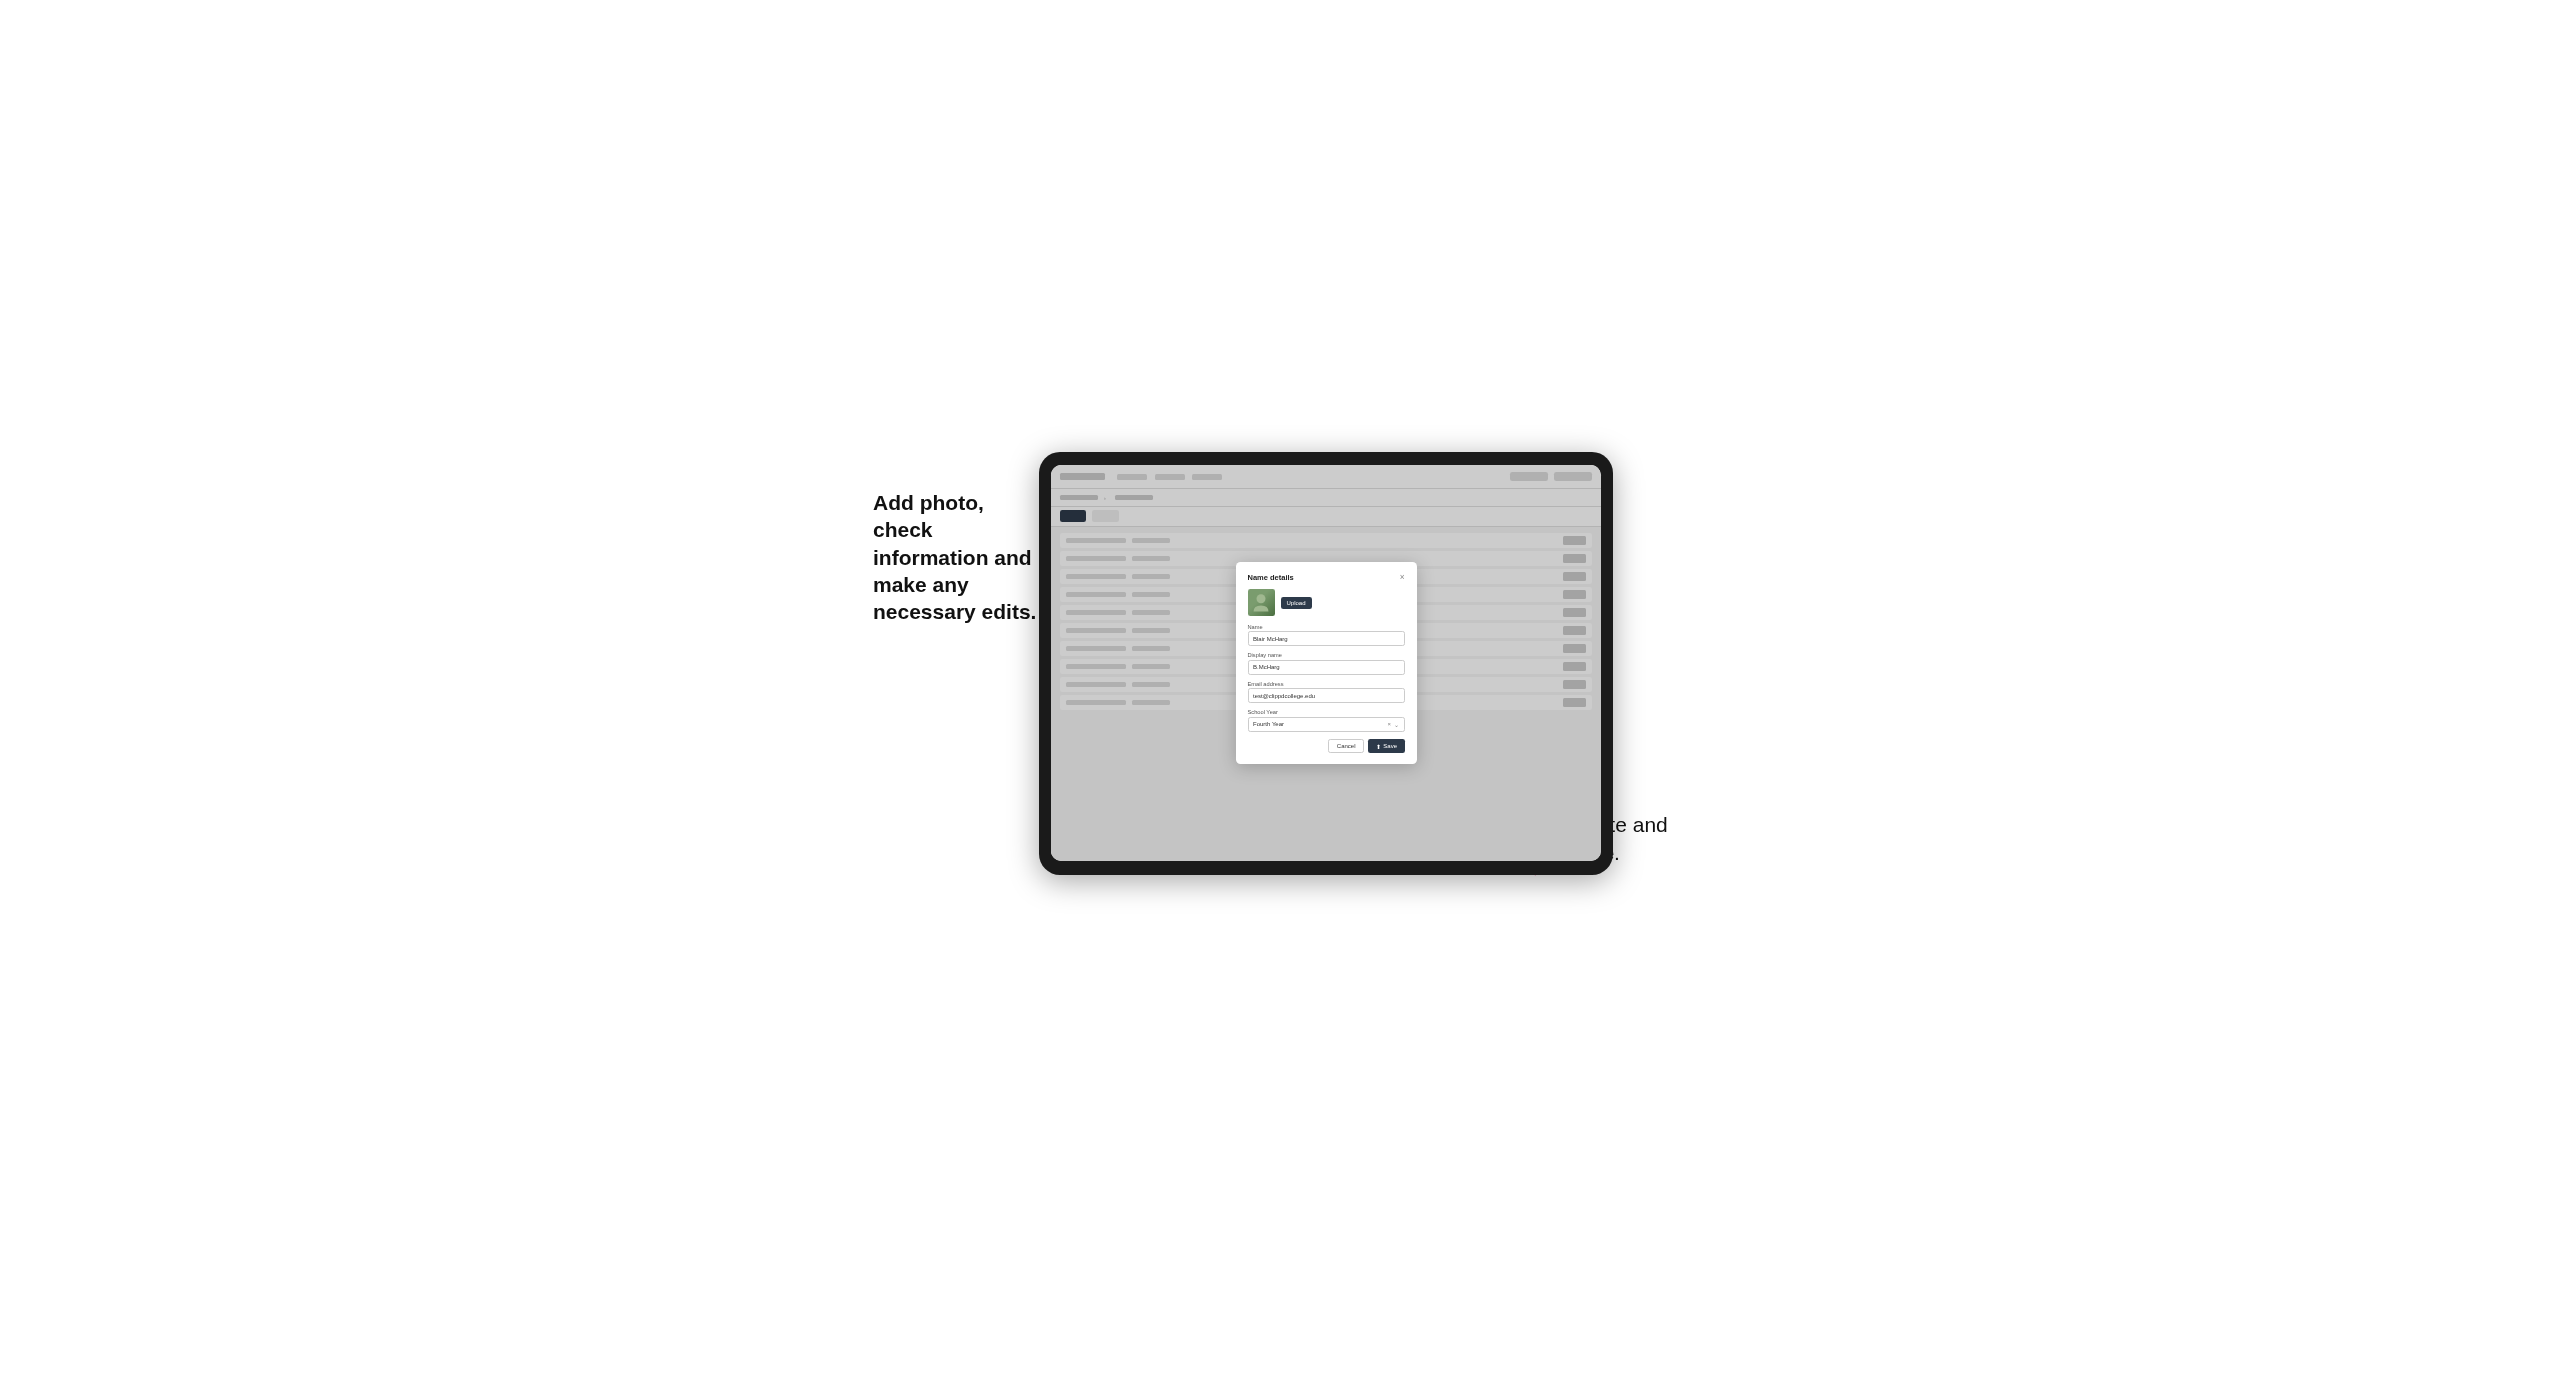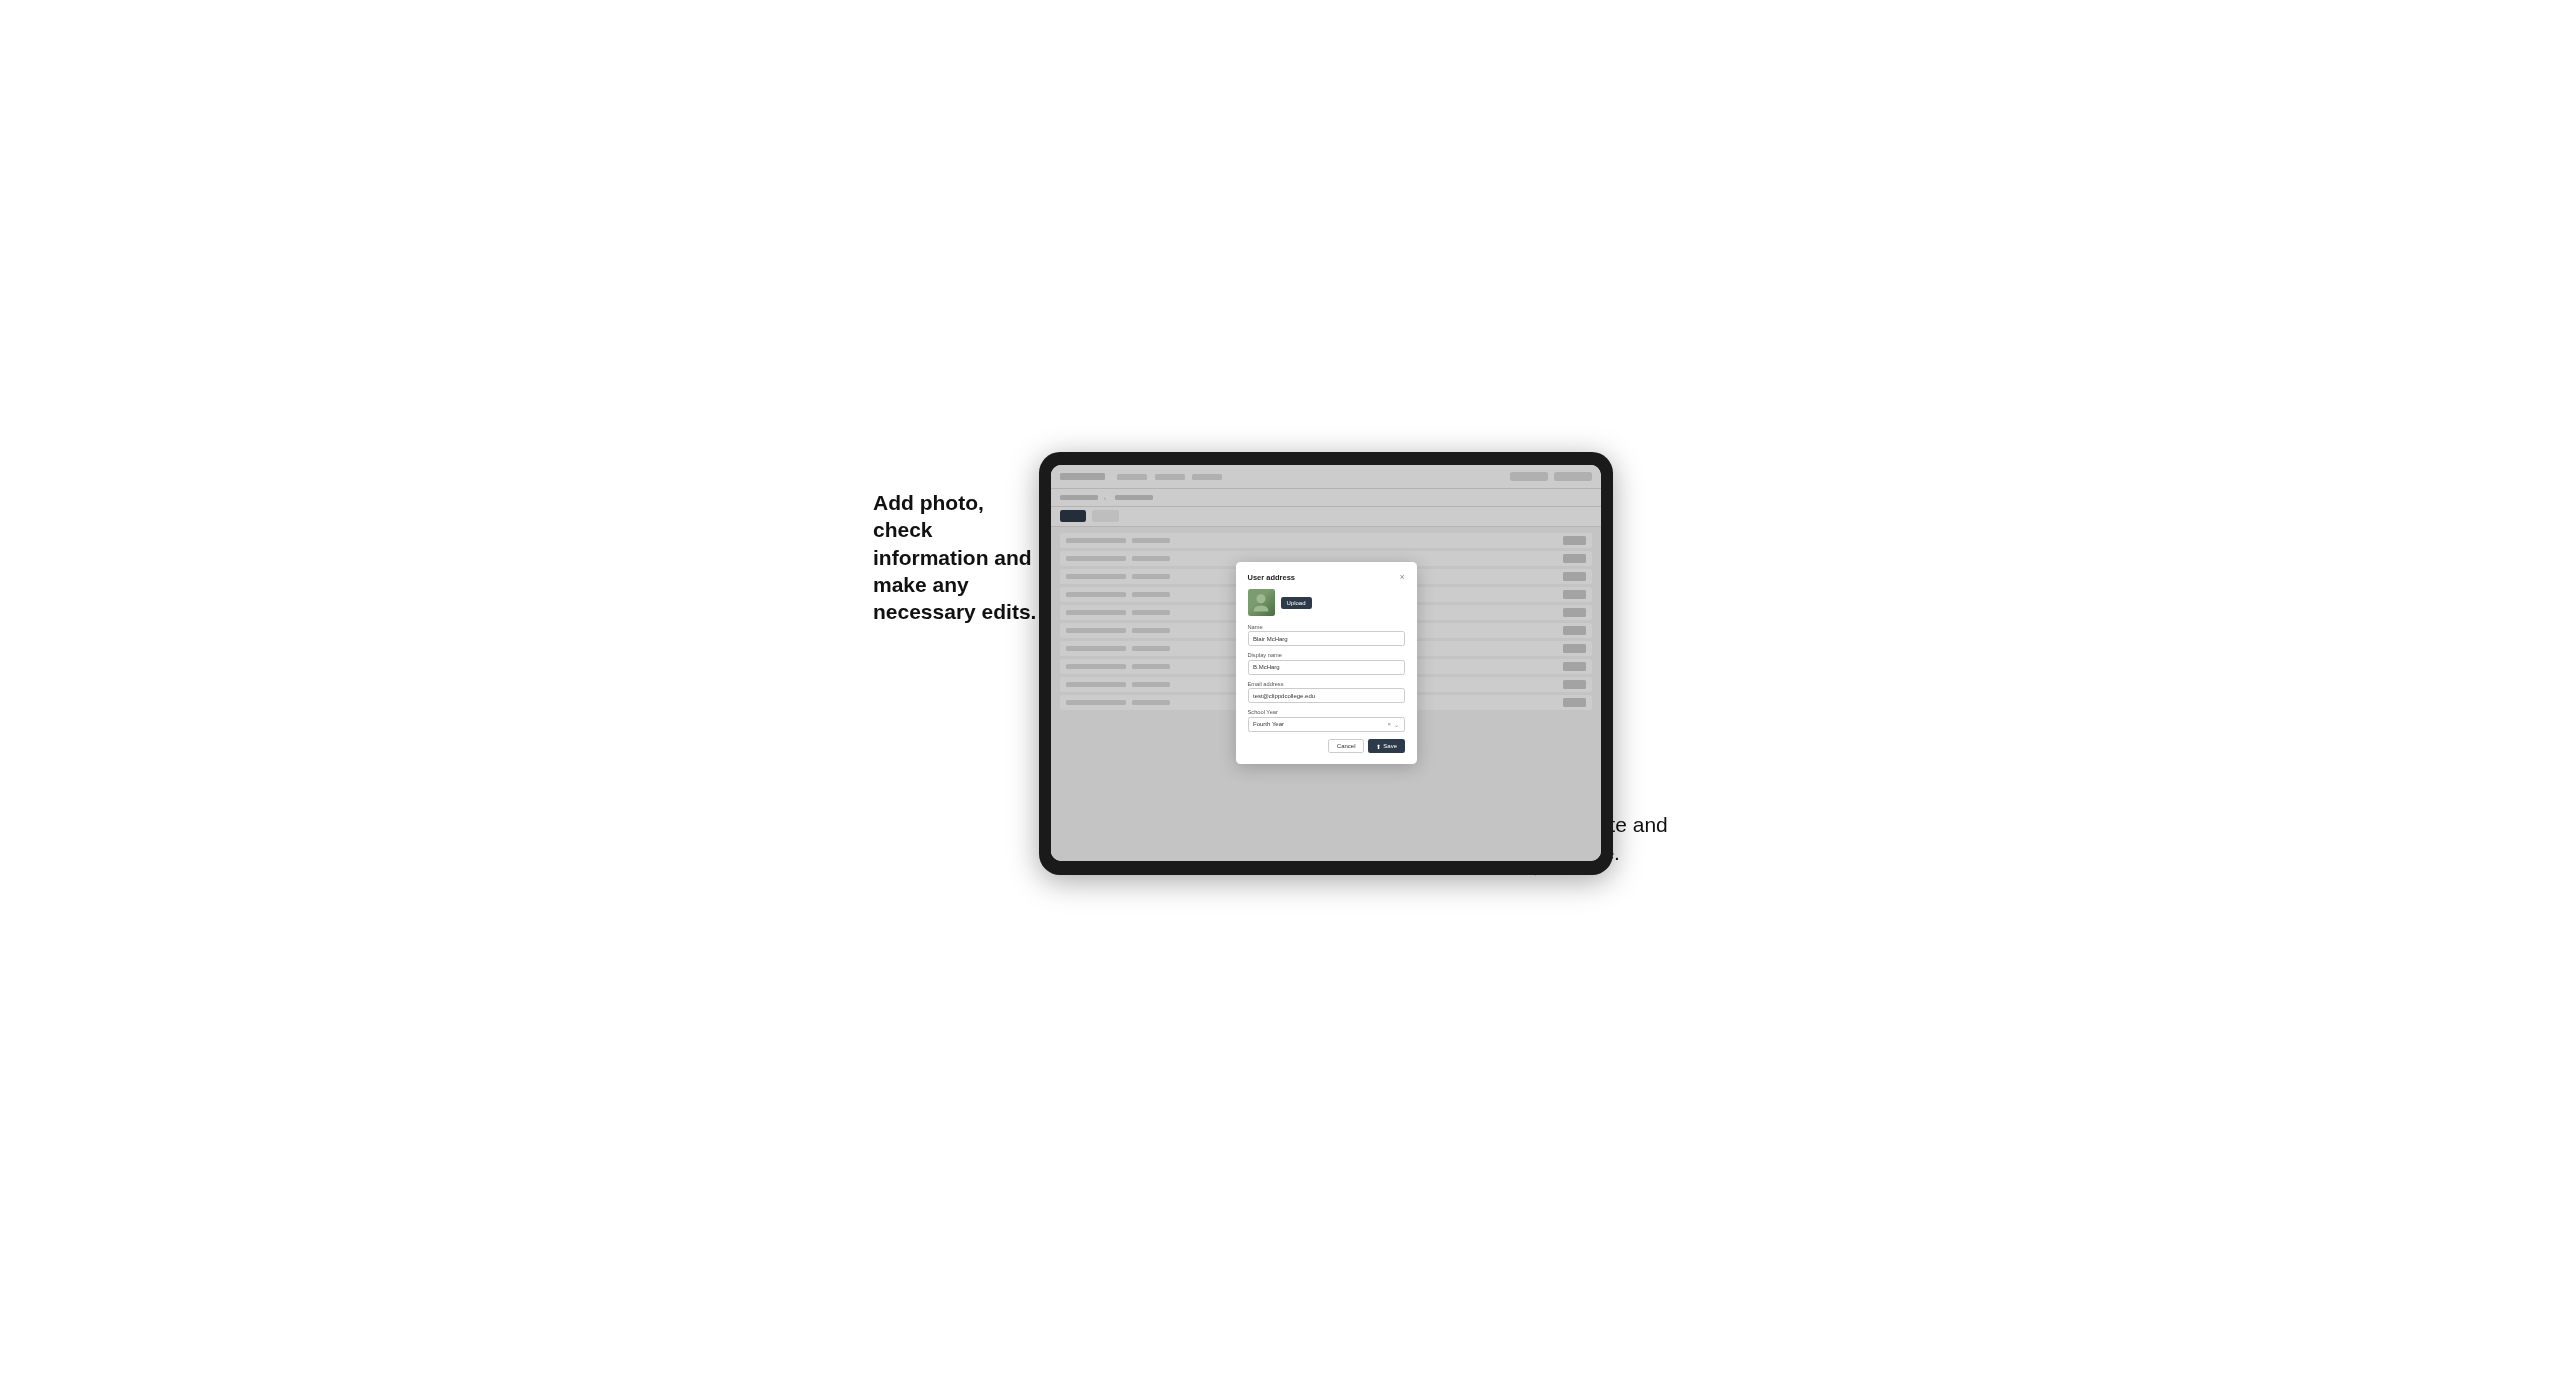--- a/index.html
+++ b/index.html
@@ -488,21 +488,21 @@
             <div class="content-row-text-short"></div>
             <div class="content-row-btn"></div>
           </div>
         </div>
       </div>
 
       <div class="modal-overlay">
         <div class="modal">
 
           <div class="modal-title-bar">
-            <span class="modal-title">User address</span>
+            <span class="modal-title">Name details</span>
             <span class="modal-close">×</span>
           </div>
 
           <div class="modal-photo-row">
             <div class="modal-photo-thumb">
               <div class="modal-photo-thumb-inner">
 
                 <svg width="18" height="21" viewBox="0 0 24 28">
                   <ellipse cx="12" cy="9" rx="6" ry="6" fill="#a0b890"></ellipse>
                   <path d="M2 26 Q2 18 12 18 Q22 18 22 26" fill="#a0b890"></path>

